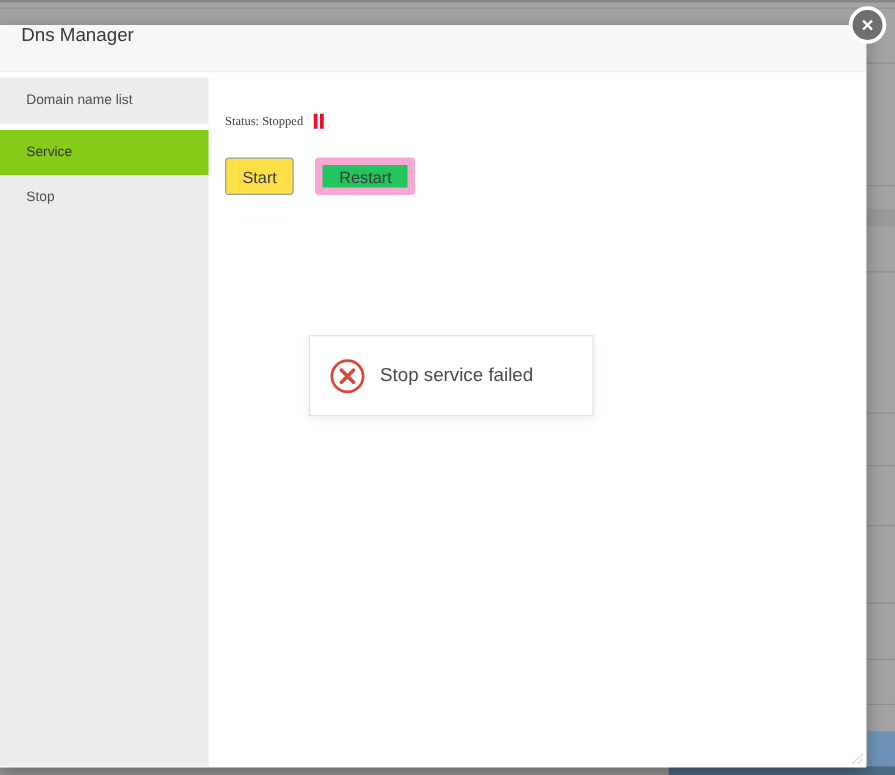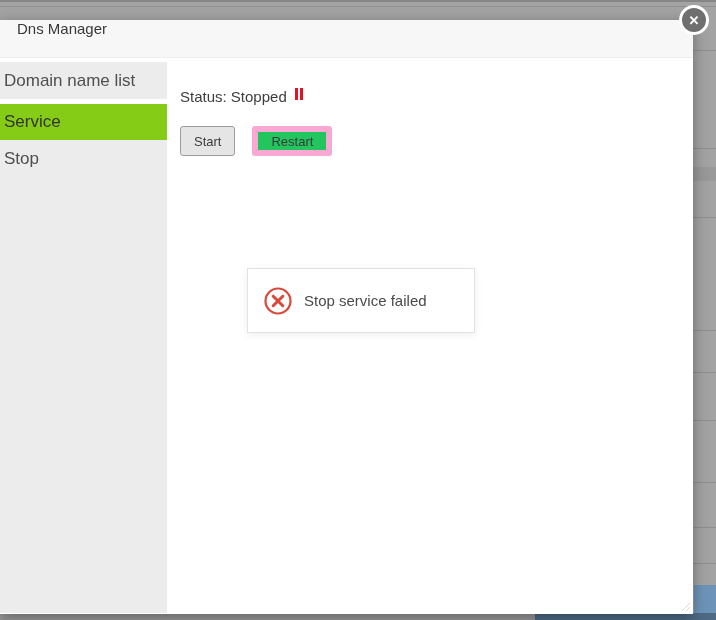--- a/index.html
+++ b/index.html
@@ -24,36 +24,36 @@
                   font-size:15px; color:#383838; }
   .close-btn { position:absolute; top:-15px; left:679px; width:24px; height:24px;
                box-sizing:content-box; border:3px solid #fff; border-radius:50%;
                background:#6f6f6f; color:#fff; display:flex; align-items:center;
                justify-content:center; font-size:13px; font-weight:bold; cursor:pointer;
                line-height:1; z-index:5; }
   .modal-body { display:flex; height:555px; }
 
   
   .sidebar { width:167px; background:#fff; padding-top:4px; display:flex; flex-direction:column; }
-  .side-item { height:37px; line-height:37px; padding-left:4px; font-size:17px;
+  .side-item { height:37px; line-height:37px; padding-left:21px; font-size:11px;
                color:#4f4f4f; background:#ececec; cursor:pointer; white-space:nowrap; }
   .side-item.gap-below { margin-bottom:5px; }
   .side-item.selected { background:#84cc16; color:#333; height:36px; line-height:36px; }
   .side-fill { flex:1; background:#ececec; }
 
   
   .content { flex:1; position:relative; background:#fff; padding:30px 0 0 13px; }
-  .status-row { display:flex; align-items:flex-start; font-size:15px; color:#3d3d3d; height:18px; }
+  .status-row { display:flex; align-items:center; font-size:10px; color:#3d3d3d; height:18px;font-family:Liberation Serif, serif; }
   .pause-icon { display:inline-flex; gap:2px; margin-left:8px; }
   .pause-icon span { width:3px; height:12px; }
 
   .button-row { margin-top:20px; display:flex; align-items:center; }
   .btn { height:30px; padding:0 13px; font-size:13px; color:#3b3b3b; border-radius:3px;
          cursor:pointer; font-family:"Liberation Sans", sans-serif; }
-  .btn-start { background:#e5e5e5; border:1px solid #9d9d9d; }
+  .btn-start { background:#fde047; border:1px solid #9d9d9d; }
   .btn-restart { background:#22c55e; border:6px solid #f9a8d4; margin-left:17px; }
 
   
   .toast { position:absolute; left:80px; top:210px; width:228px; height:65px; background:#fff;
            border:1px solid #e2e2e2; box-shadow:0 2px 8px rgba(0,0,0,0.07);
            display:flex; align-items:center; padding-left:15px; }
   .toast-text { margin-left:11px; font-size:15px; color:#4a4a4a; }
 
   
   .grip { position:absolute; right:2px; bottom:2px; width:12px; height:12px; }

